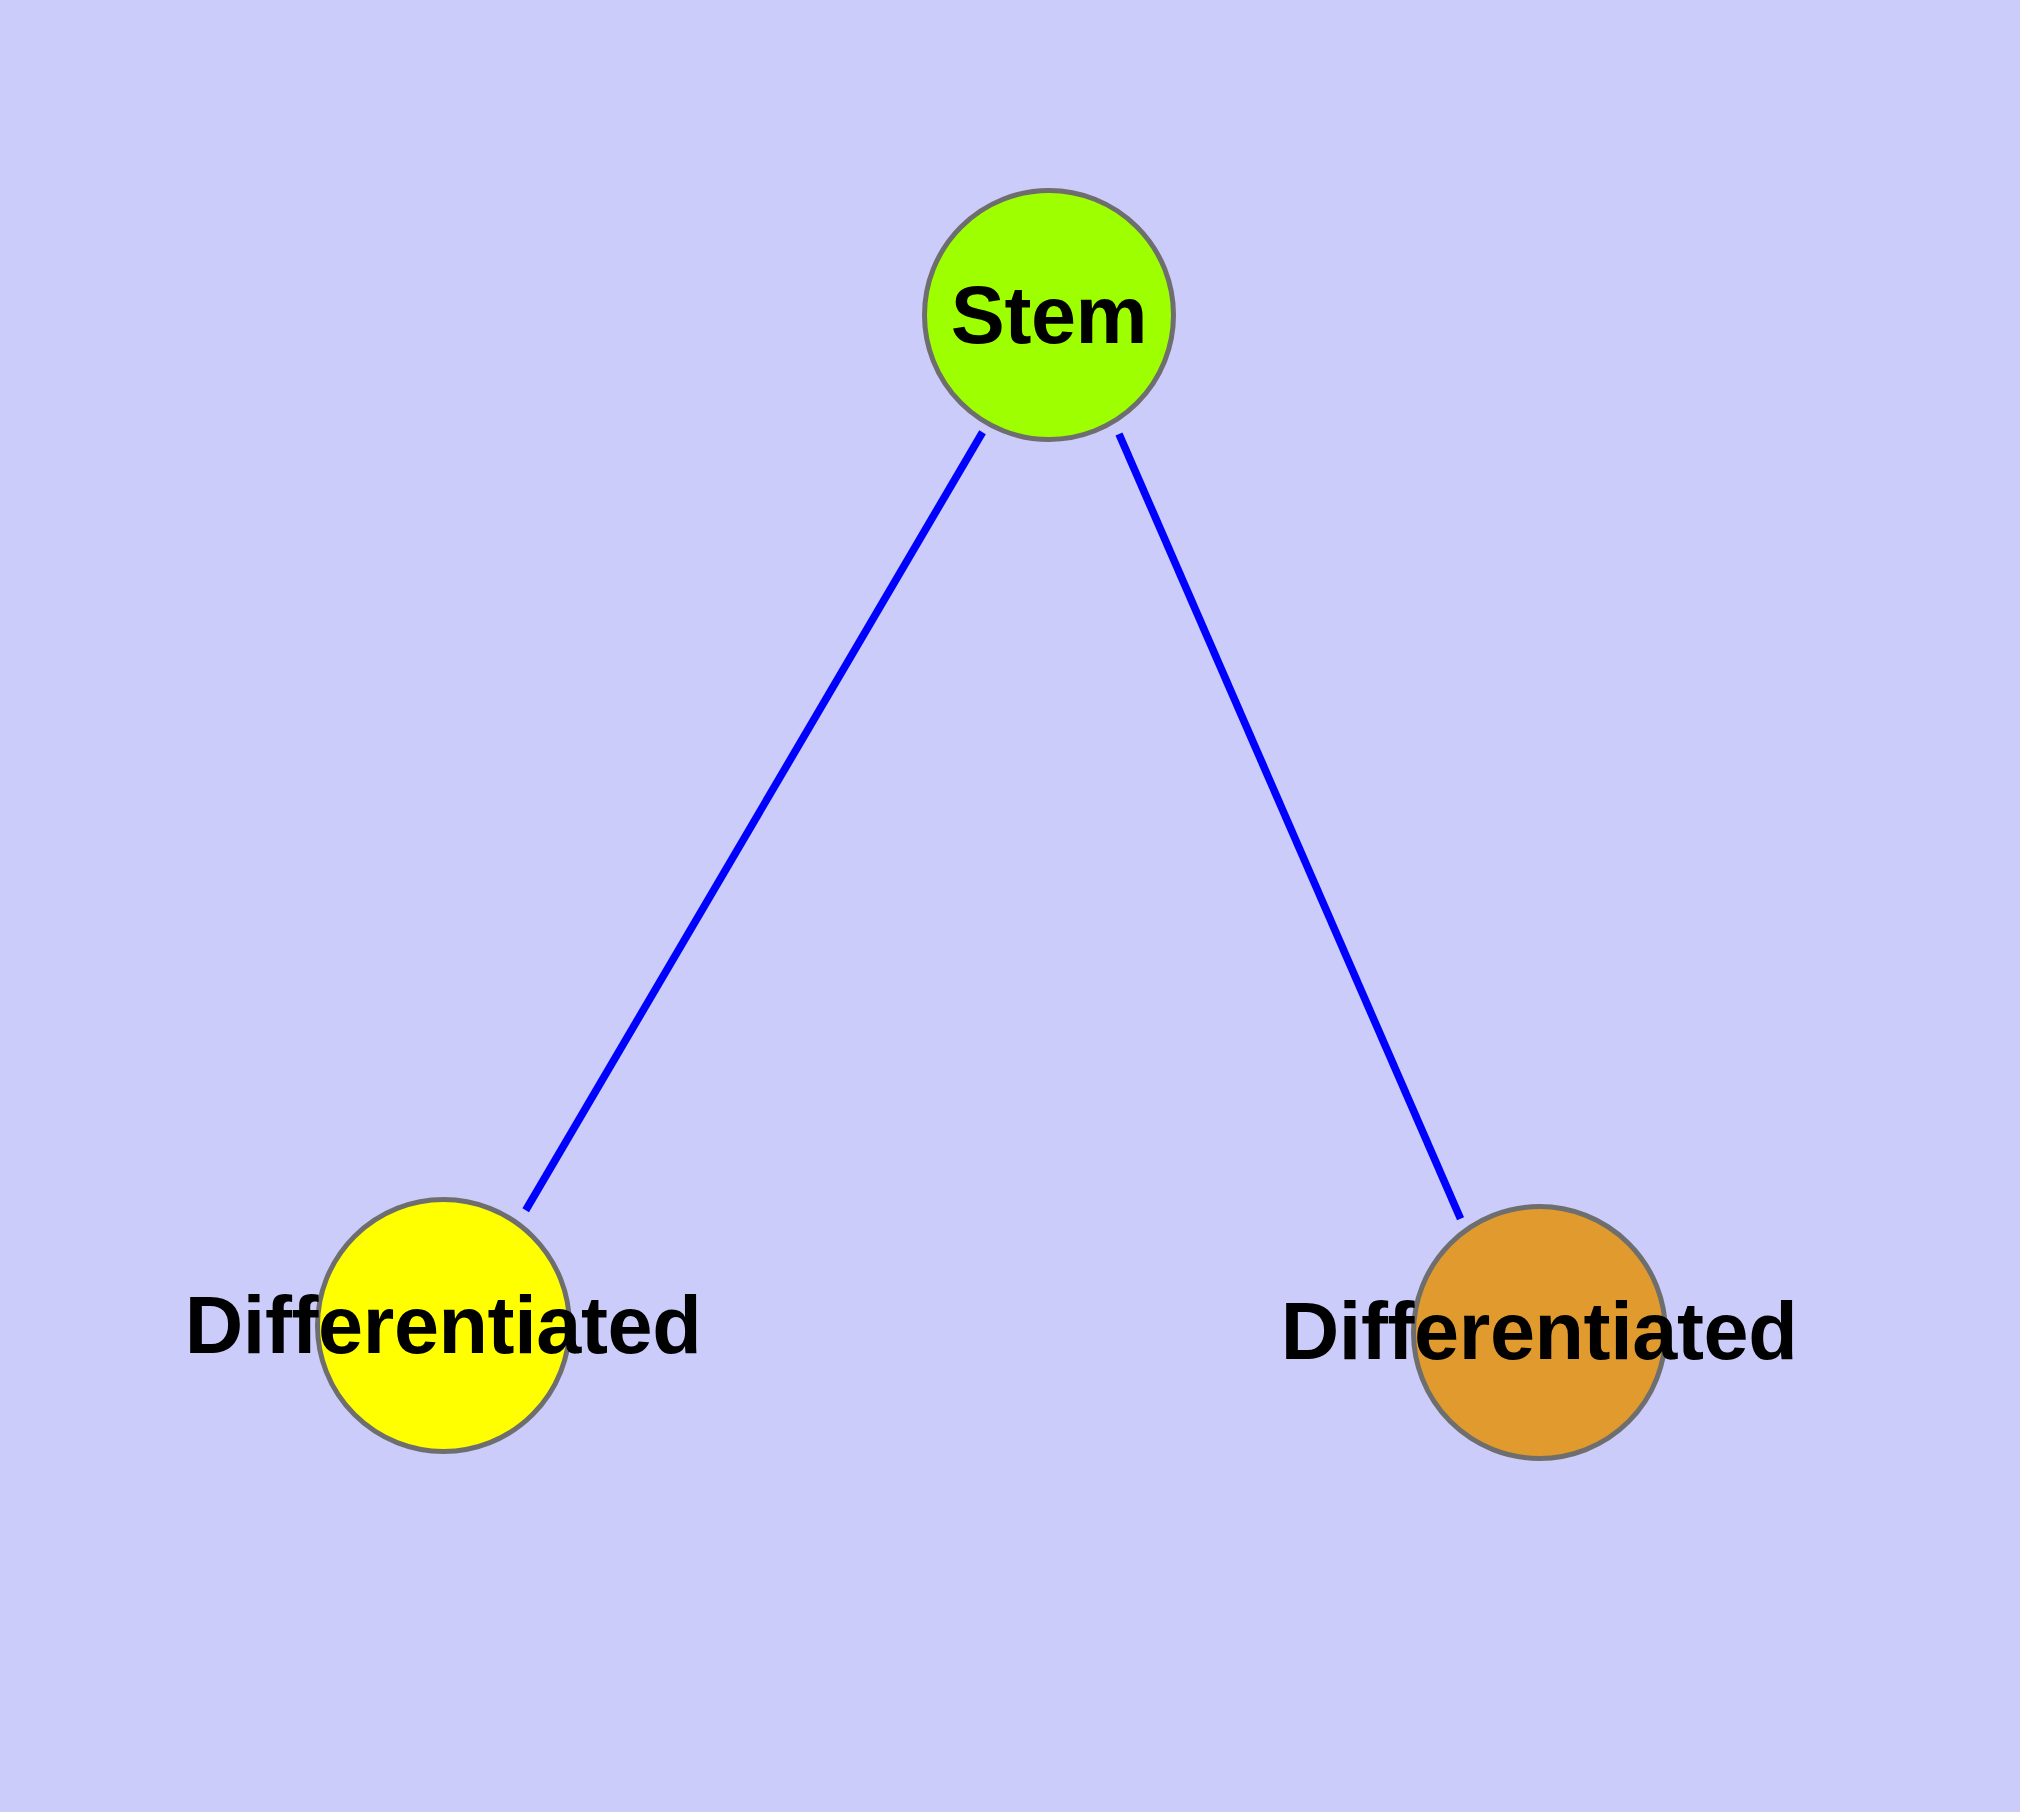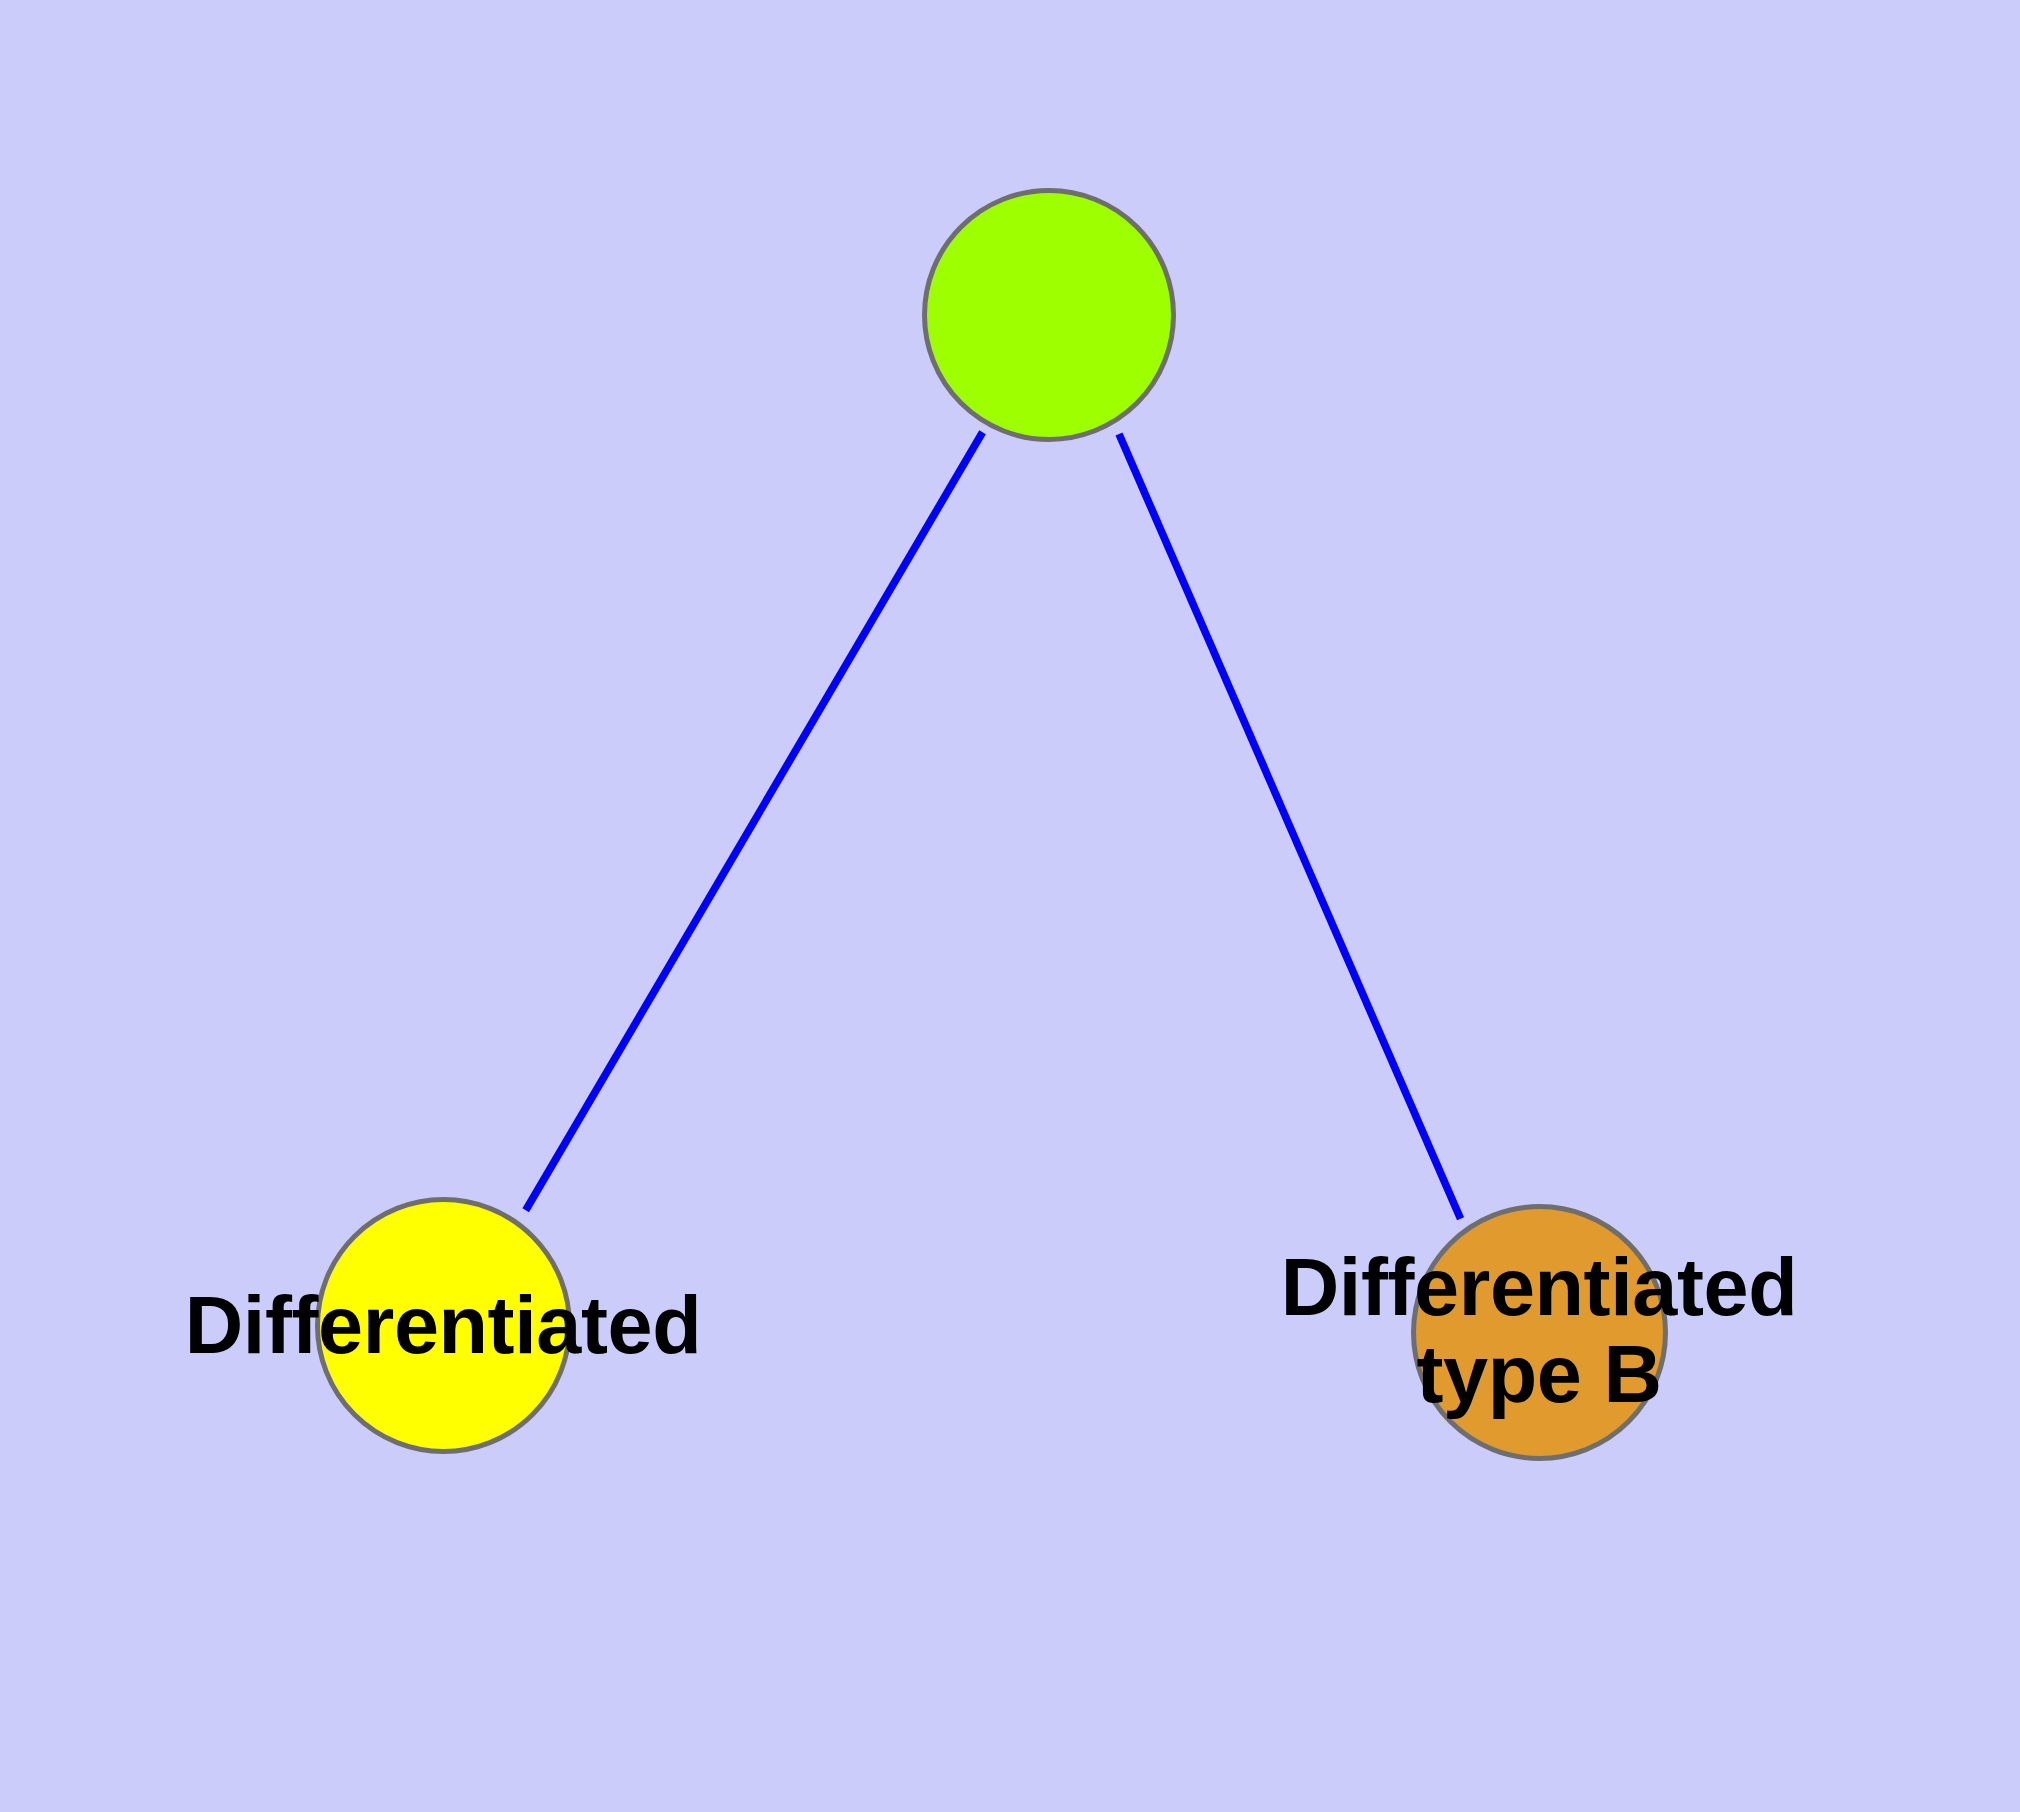--- a/index.html
+++ b/index.html
@@ -79,18 +79,20 @@
   <div id="node-diff-b" class="graph-node" style="background:#e09a2e;"></div>
 
   <div id="node-stem" class="graph-node" style="background:#9eff00;"></div>
 
   <div class="node-label" style="left:443px; top:1325px;">
     <div>Differentiated</div>
   </div>
 
   <div class="node-label" style="left:1539px; top:1331px;">
     <div>Differentiated</div>
-    <div>type B</div>
   </div>
 
+  <div class="node-label" style="left:1049px; top:315px;">
+    <div>Stem</div>
+  </div>
 
 </div>
 
 
 </body></html>

